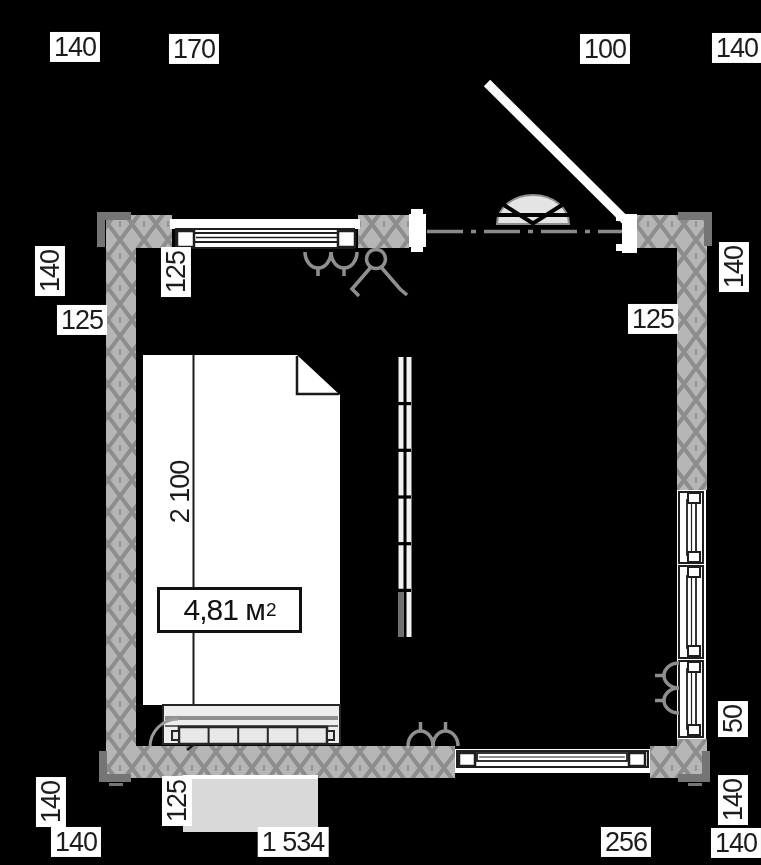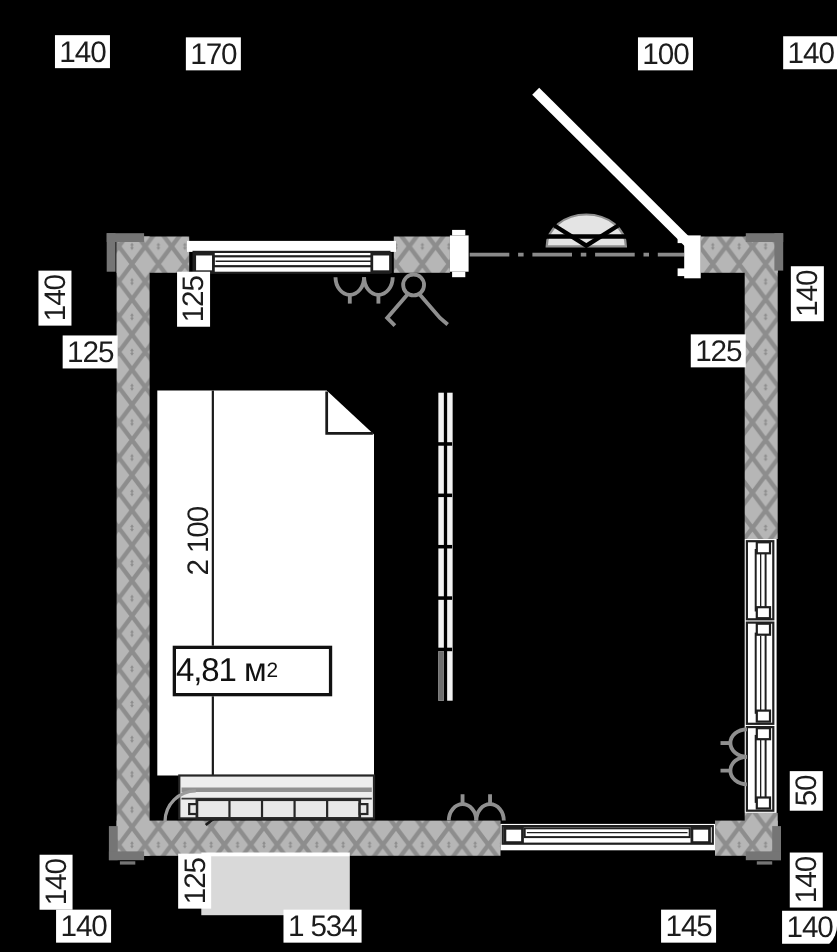--- a/index.html
+++ b/index.html
@@ -1,32 +1,31 @@
 <!DOCTYPE html>
 <html><head>
 <meta charset="utf-8">
 <style>
   html,body{margin:0;padding:0;background:#000;}
   #stage{
     position:relative;width:761px;height:865px;background:#000;overflow:hidden;
     font-family:"Liberation Sans", sans-serif;
-    border-radius:24px;
   }
   #plan-svg{position:absolute;left:0;top:0;}
   .dim{
     position:absolute;background:#ffffff;color:#1c1c1c;
     font-size:27px;line-height:1.04;padding:1px 4px;white-space:nowrap;
     transform:translate(-50%,-50%);letter-spacing:-1px;
   }
   .dim.v{transform:translate(-50%,-50%) rotate(-90deg);}
   .dim.bare{background:transparent;}
   #area-label{
     position:absolute;left:157px;top:587px;width:145px;height:46px;
     background:#ffffff;border:3px solid #111;box-sizing:border-box;
-    display:flex;align-items:center;justify-content:flex-start;
+    display:flex;align-items:center;justify-content:center;
     color:#111;font-size:30px;letter-spacing:-1px;
   }
   #area-label sup{font-size:19px;line-height:0;margin-left:1px;}
 </style>
 </head>
 <body>
 
 <div id="stage">
 
   <svg id="plan-svg" width="761" height="865" viewBox="0 0 761 865">
@@ -196,21 +195,21 @@
   <div class="dim v" style="left:734px;top:267px">140</div>
   <div class="dim" style="left:653px;top:319px">125</div>
   <div class="dim v" style="left:733px;top:719px">50</div>
 
   <div class="dim v bare" style="left:180px;top:492px">2 100</div>
 
   <div class="dim v" style="left:51px;top:802px">140</div>
   <div class="dim" style="left:76px;top:842px">140</div>
   <div class="dim v" style="left:177px;top:801px">125</div>
   <div class="dim" style="left:293px;top:842px">1 534</div>
-  <div class="dim" style="left:626px;top:842px">145</div>
+  <div class="dim" style="left:626px;top:842px">256</div>
   <div class="dim v" style="left:733px;top:800px">140</div>
   <div class="dim" style="left:736px;top:843px">140</div>
 
   <div id="area-label">
     <span>4,81 м</span>
       <sup>2</sup>
   </div>
 
 </div>
 

